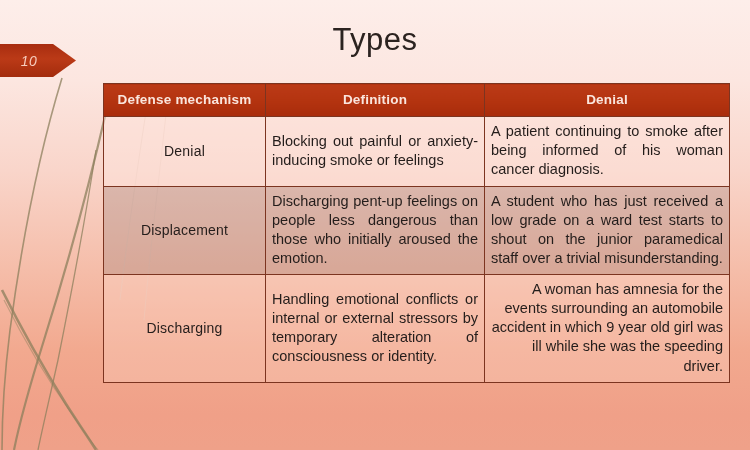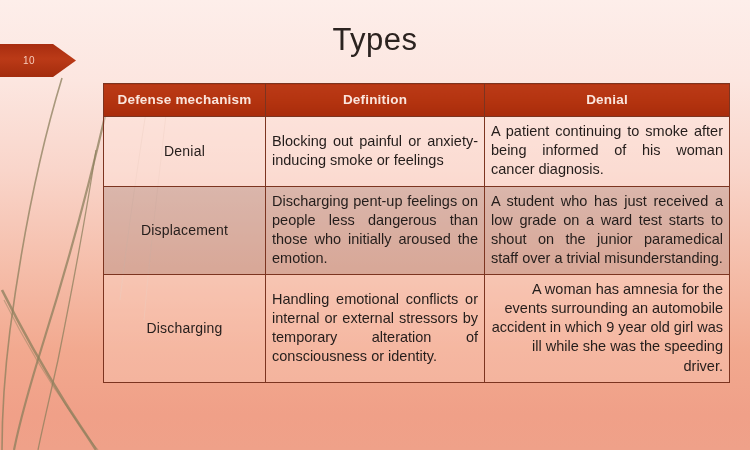--- a/index.html
+++ b/index.html
@@ -45,23 +45,24 @@
     height: 33px;
     background: linear-gradient(to bottom, #a82d10 0%, #bb3a17 45%, #a32c0d 100%);
     -webkit-clip-path: polygon(0 0, 72% 0, 100% 50%, 72% 100%, 0 100%);
     clip-path: polygon(0 0, 72% 0, 100% 50%, 72% 100%, 0 100%);
     display: flex;
     align-items: center;
     justify-content: center;
   }
   #badge .num {
     color: #f7cdbe;
-    font-size: 10px;
+    font-size: 14px;
     padding-right: 12px;
     letter-spacing: 0.5px;
+    font-style: italic;
   }
 
   
   #title {
     position: absolute;
     left: 0;
     top: 22px;
     width: 750px;
     text-align: center;
     font-size: 31px;

